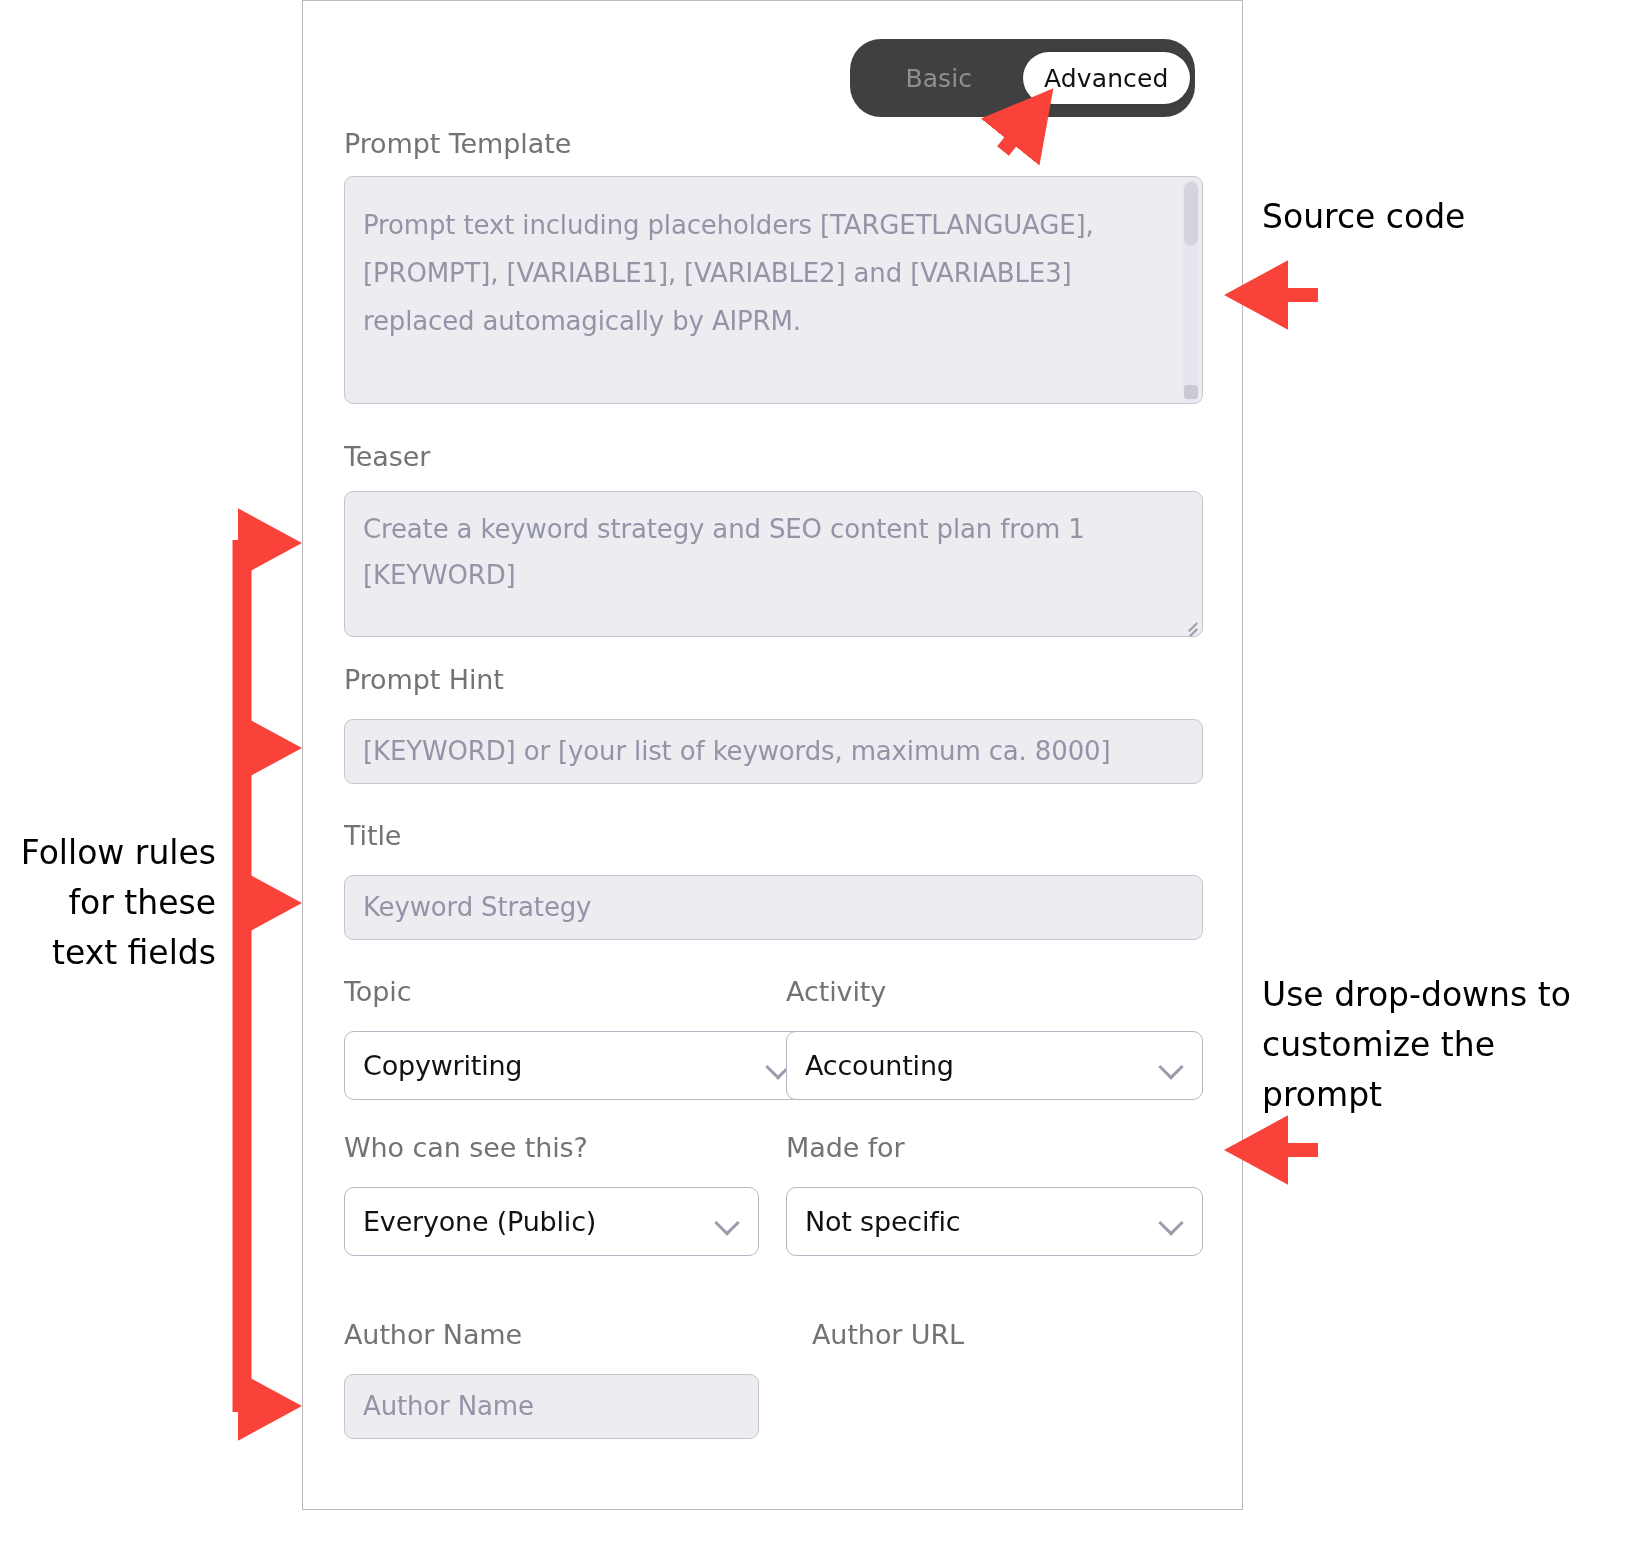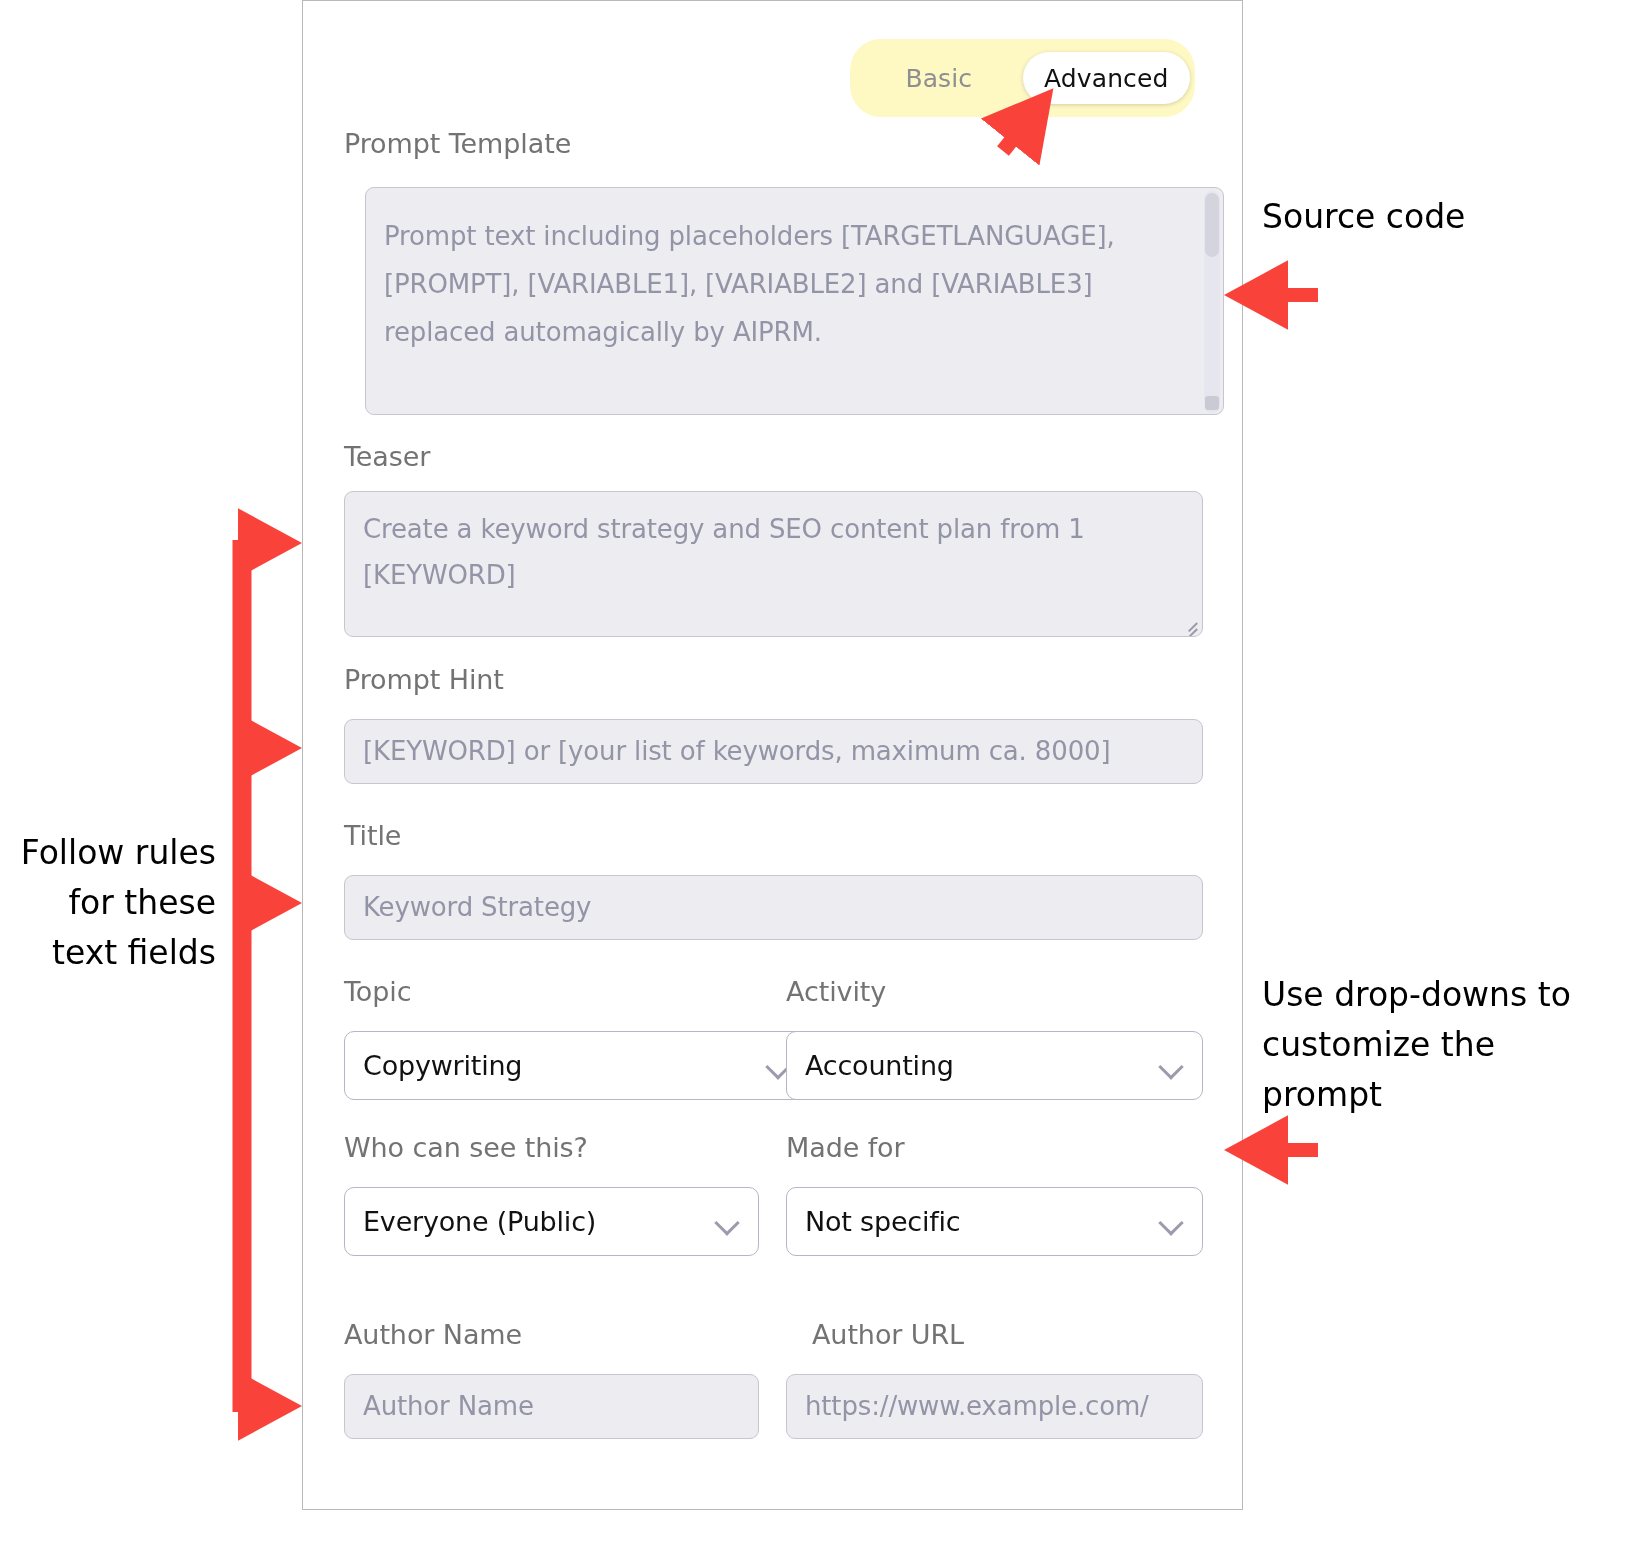--- a/index.html
+++ b/index.html
@@ -25,21 +25,21 @@
     overflow: hidden;
   }
 
   
   #toggle {
     position: absolute;
     left: 547px;
     top: 38px;
     width: 345px;
     height: 78px;
-    background: #fef9c3;
+    background: #404040;
     border-radius: 31px;
     display: flex;
     align-items: center;
     padding: 5px;
   }
   .seg {
     flex: 1;
     height: 52px;
     border-radius: 26px;
     display: flex;
@@ -75,25 +75,24 @@
     color: #9394a6;
     font-size: 26px;
     line-height: 48px;
     padding: 12px 18px;
     overflow: hidden;
     letter-spacing: -0.15px;
   }
 
   
   #tmpl {
-    left: 41px; top: 186px;
+    left: 41px; top: 175px;
     width: 859px; height: 228px;
     padding: 24px 36px 0 18px;
     line-height: 48px;
-    margin-left: 21px;
   }
   #tmpl .para { margin: 0; }
   #tmpl .gap { height: 48px; }
 
   
   #tmpl-scroll-track {
     position: absolute;
     right: 3px; top: 3px;
     width: 16px; height: 222px;
     background: #e6e6ee;
@@ -287,21 +286,20 @@
   </div>
   <div class="dd" id="dd-vis">
     <div class="val">Everyone (Public)</div>
     <div class="chev"></div>
   </div>
 
   <div class="flabel" style="left:41px; top:1318px;">Author Name</div>
   <div class="flabel" style="left:509px; top:1318px;">Author URL</div>
 
   <div class="grey-box" id="author-name">Author Name</div>
-  <div class="grey-box" id="author-url">https://www.example.com/</div>
 
 </div>
 
 <div class="anno" id="anno-source">Source code</div>
 
 <div class="anno" id="anno-dd">Use drop-downs to customize the prompt</div>
 
 <div class="anno" id="anno-left">Follow rules for these text fields</div>
 
 <svg class="arrows" viewBox="0 0 1629 1542">

